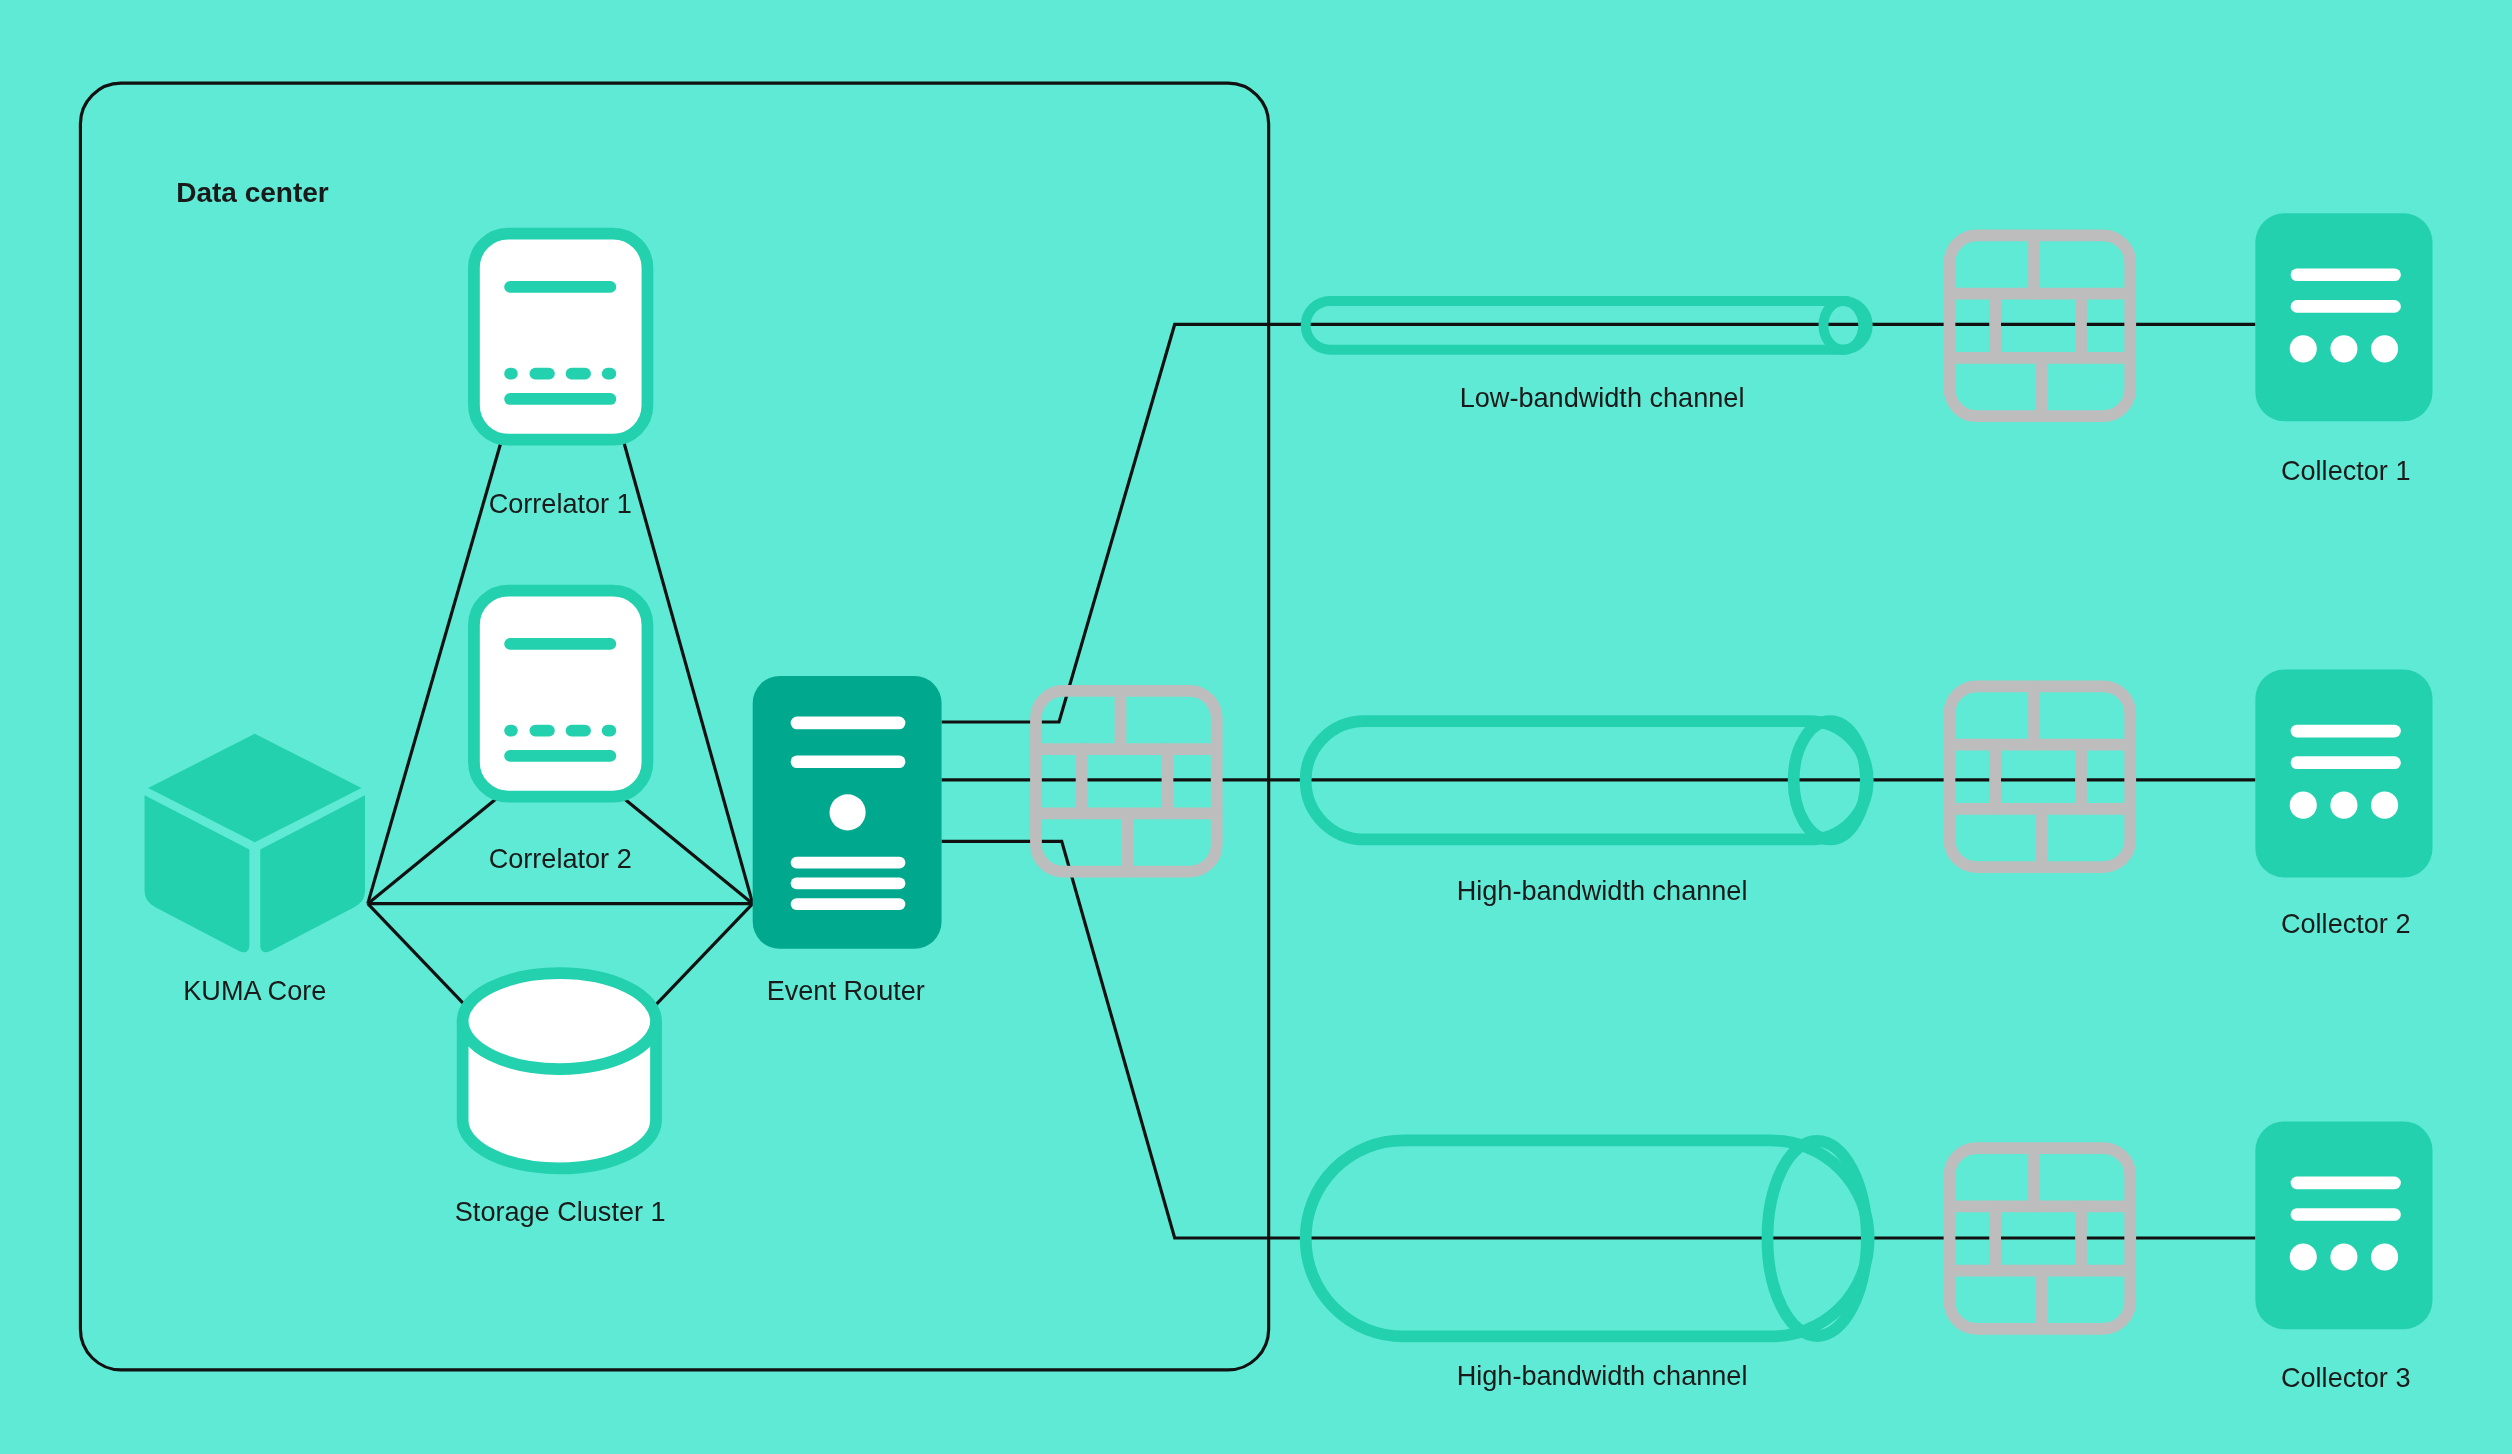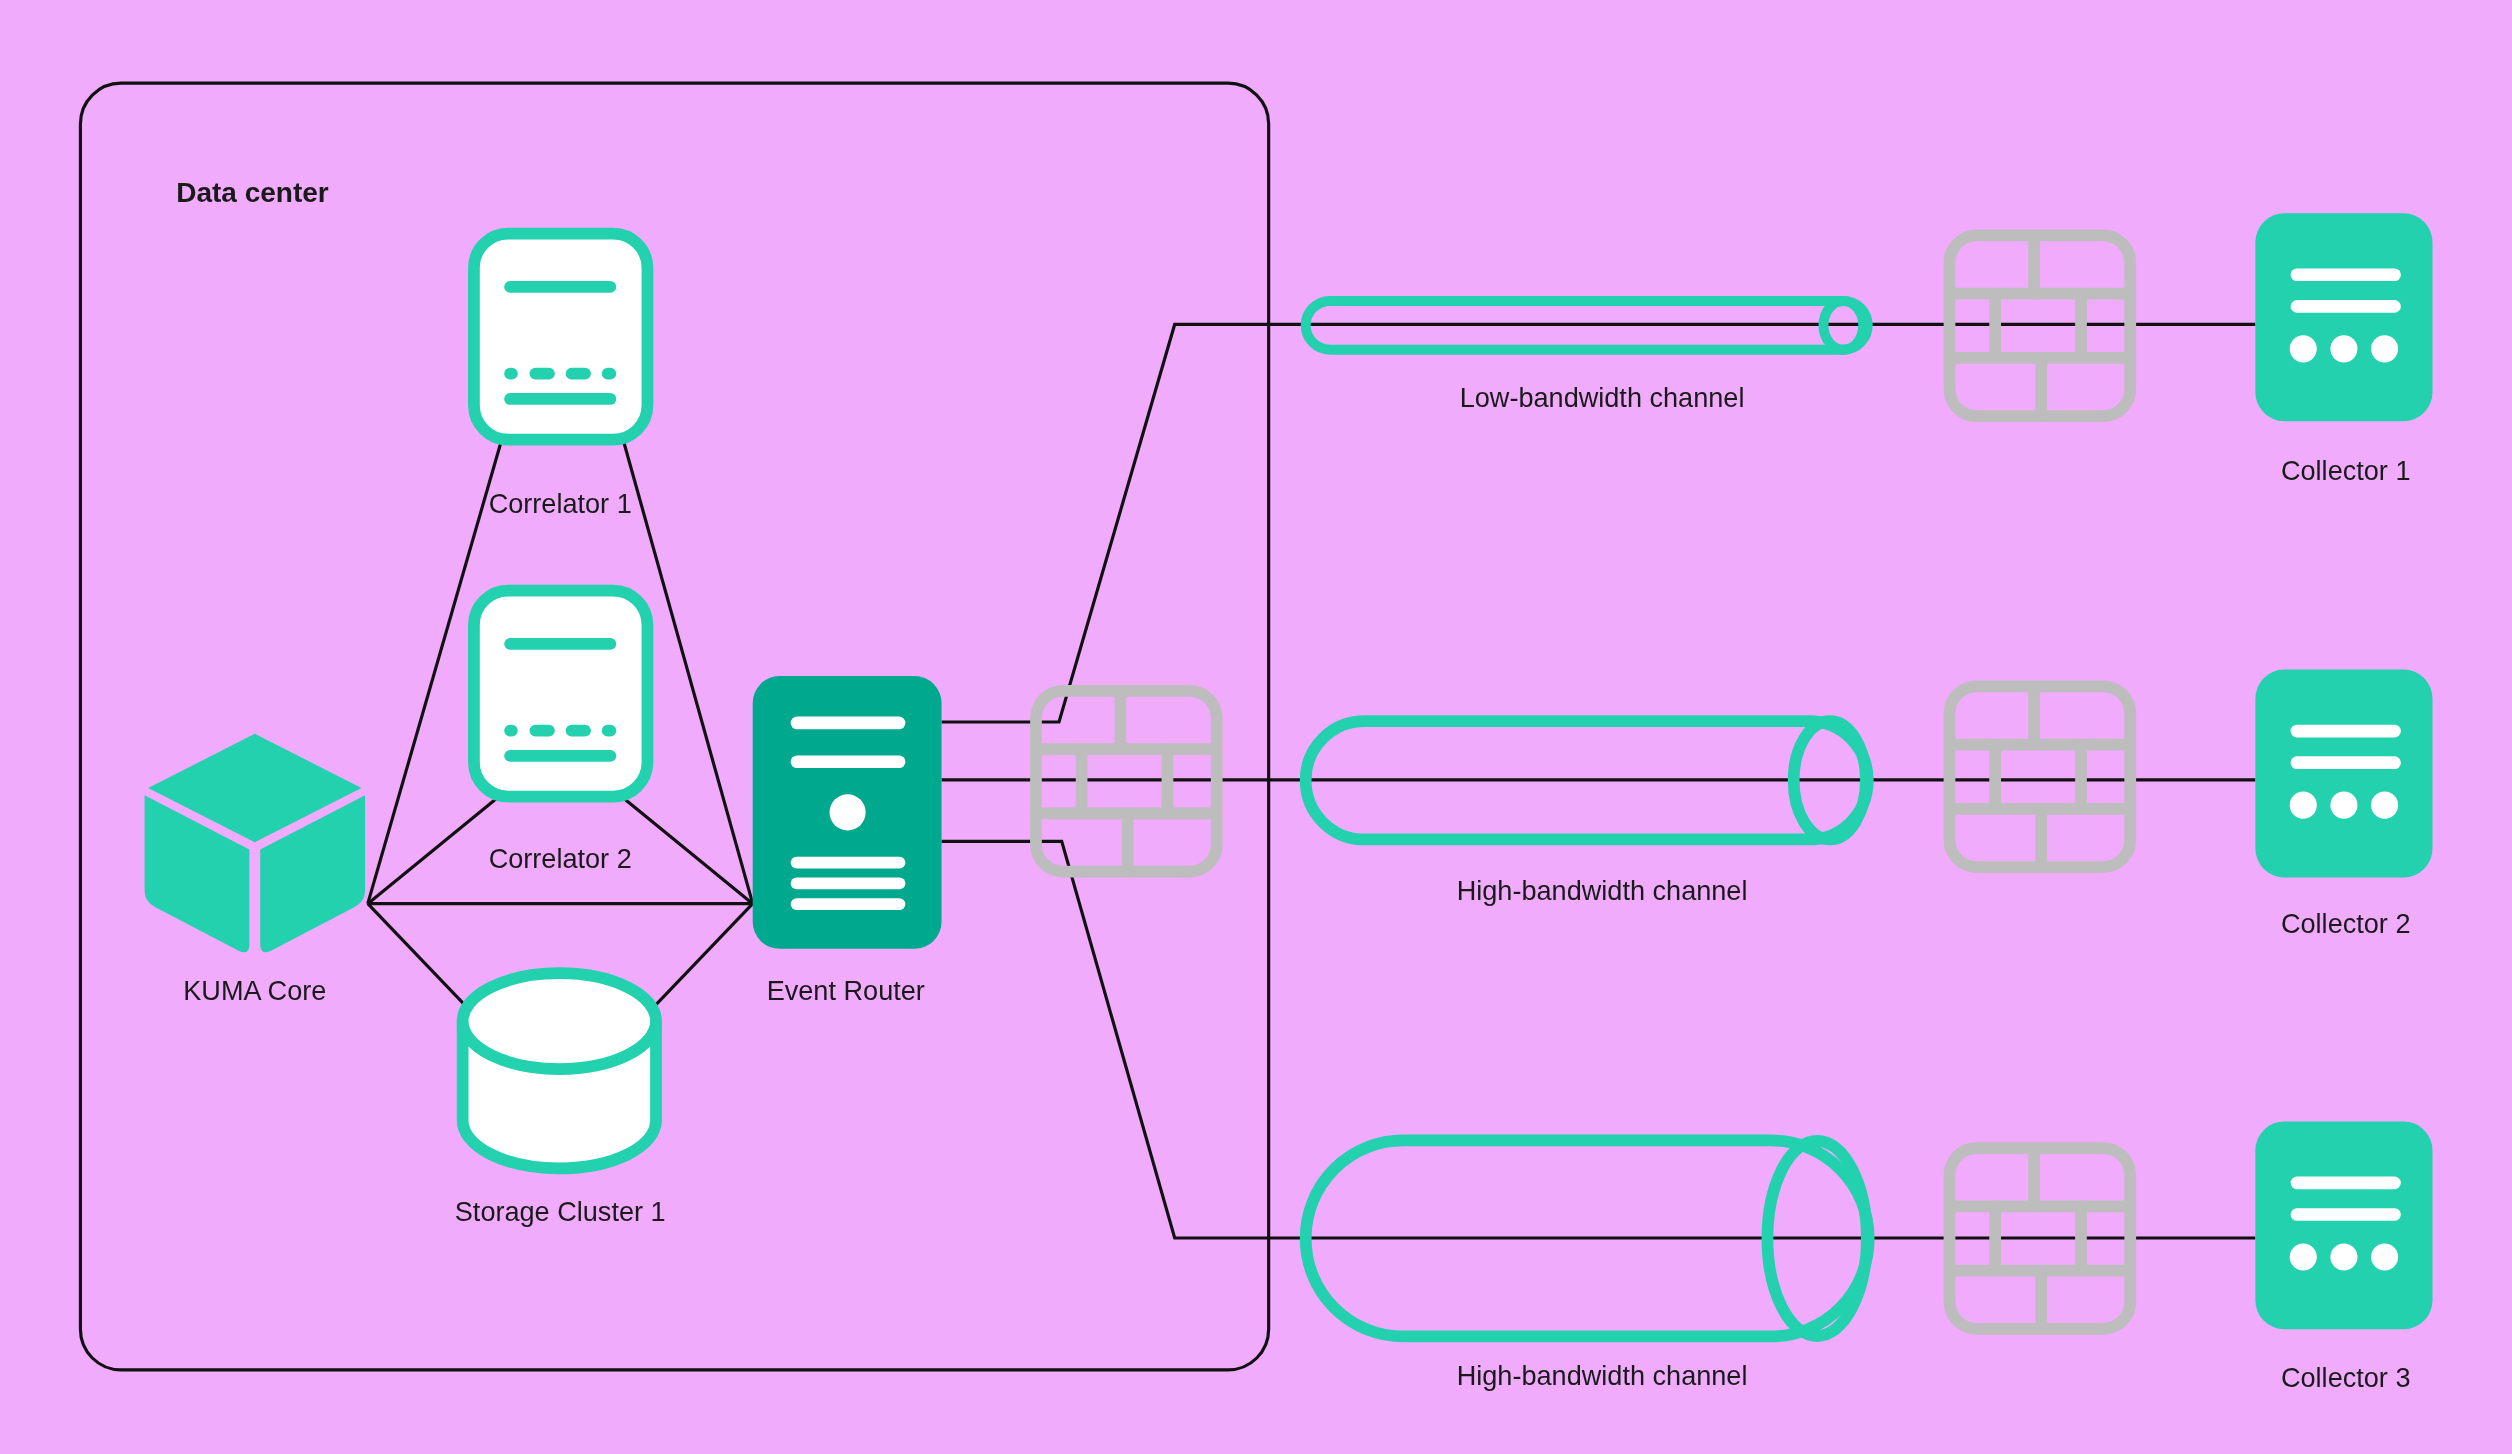--- a/index.html
+++ b/index.html
@@ -4,21 +4,21 @@
 <style>
   html, body {
     margin: 0;
     padding: 0;
     background: #ffffff;
   }
   .stage {
     position: relative;
     width: 2512px;
     height: 1454px;
-    background: #f0abfc;
+    background: #5eead4;
     font-family: "Liberation Sans", sans-serif;
   }
   svg { display: block; }
   text {
     font-family: "Liberation Sans", sans-serif;
     font-size: 30px;
     fill: #1a1a1a;
   }
   text.bold { font-weight: bold; font-size: 31px; }
   .conn { fill: none; stroke: #111111; stroke-width: 3.5px; }

